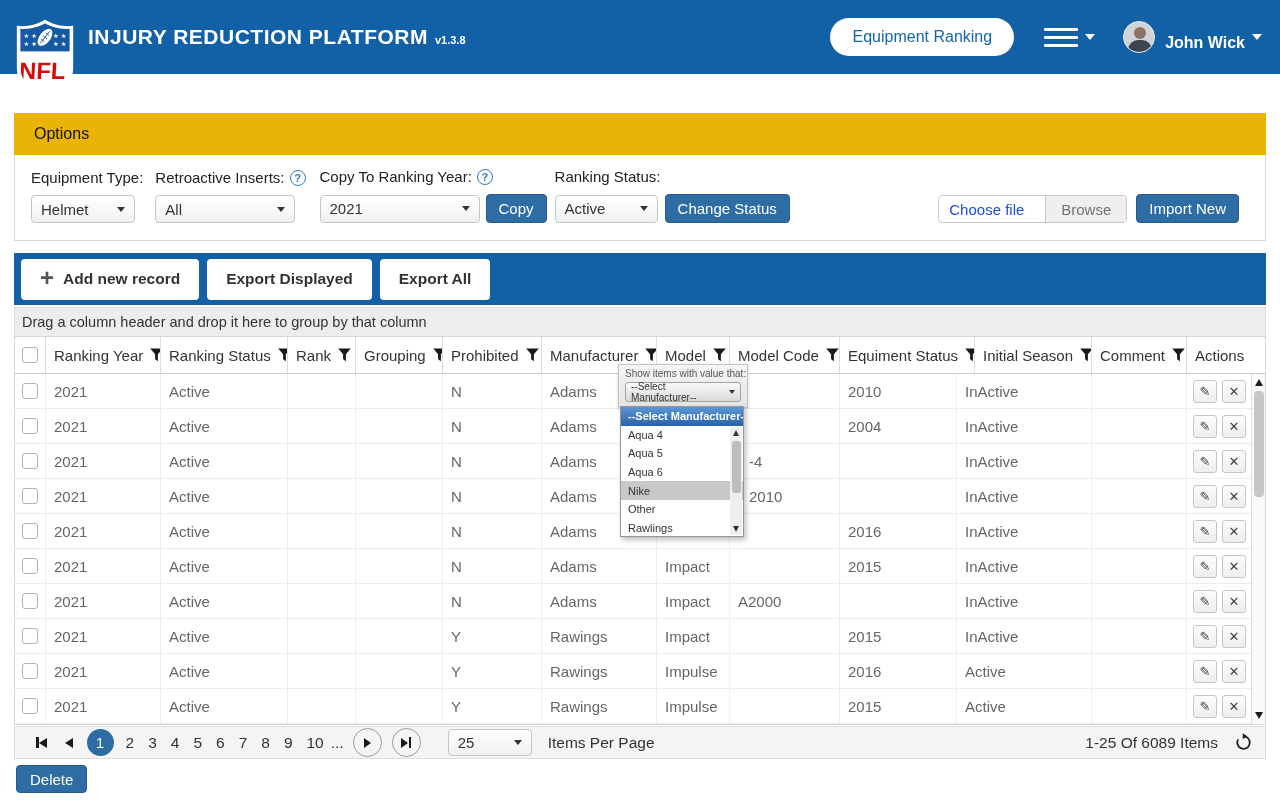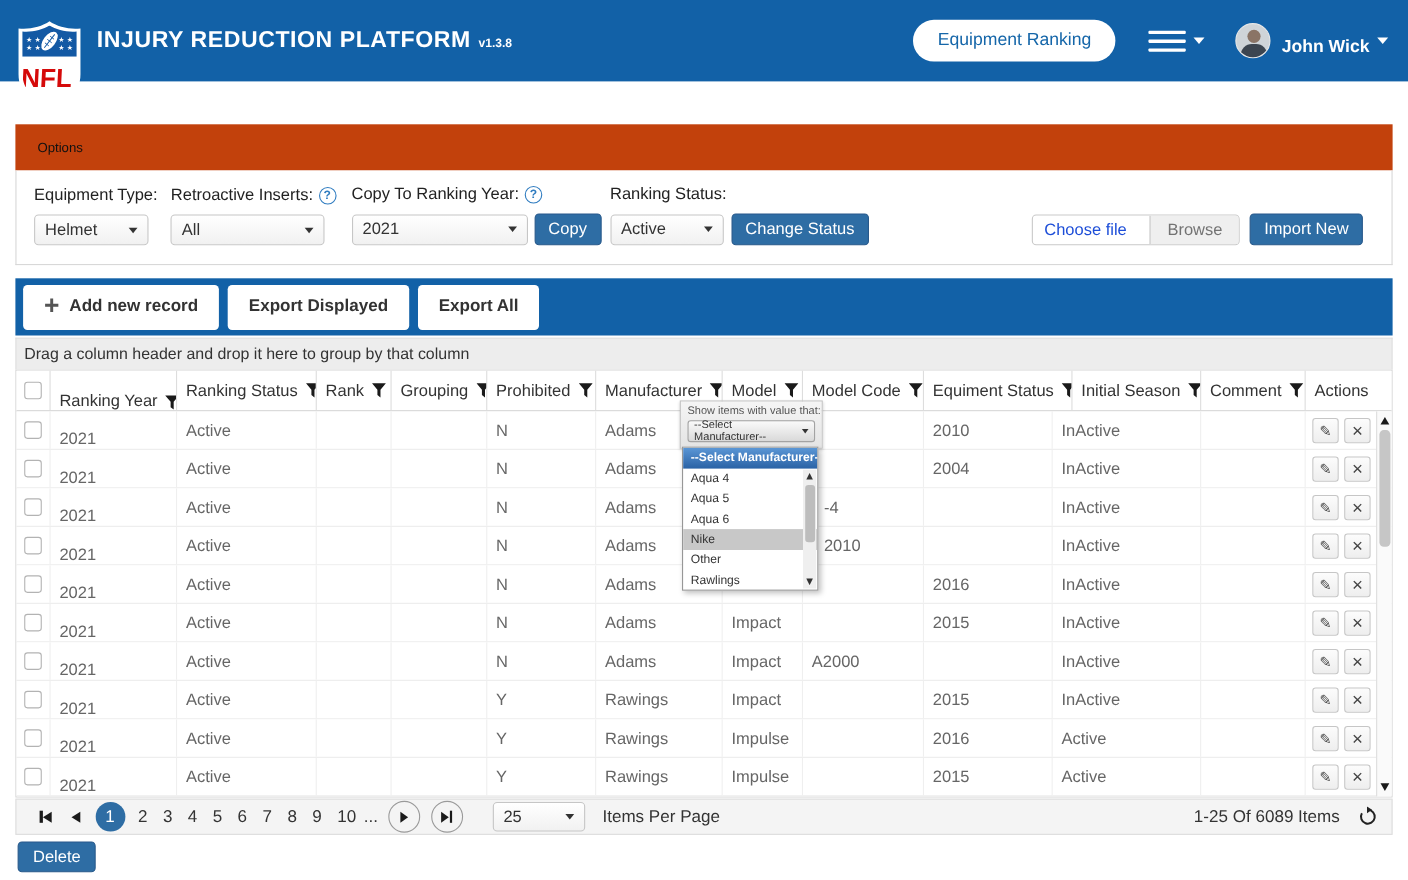--- a/index.html
+++ b/index.html
@@ -28,22 +28,22 @@
   .avatar { width:32px; height:32px; border-radius:50%; background:#cfd4d8; margin-left:28px;
     position:relative; overflow:hidden; border:1px solid #e8e8e8; }
   .avatar::before { content:""; position:absolute; left:10px; top:5px; width:12px; height:12px;
     border-radius:50%; background:#8a7466; }
   .avatar::after { content:""; position:absolute; left:4px; top:18px; width:24px; height:16px;
     border-radius:10px 10px 0 0; background:#3c4550; }
   .user-name { color:#fff; font-size:16px; font-weight:bold; margin-left:10px;margin-top:12px; }
 
   
   .panel { position:absolute; left:14px; top:113px; width:1252px; }
-  .panel-header { height:42px; background:#c2410c; display:flex; align-items:center;
-    padding-left:20px; font-size:12px; color:#111; }
+  .panel-header { height:42px; background:#eab308; display:flex; align-items:center;
+    padding-left:20px; font-size:16px; color:#111; }
   .panel-body { background:#fff; border:1px solid #d8d8d8; border-top:none;
     padding:13px 16px 17px 16px; display:flex; align-items:flex-end; }
   .opt-group { display:flex; flex-direction:column; }
   .opt-label { font-size:15px; color:#222; margin-bottom:9px; display:flex; align-items:center; gap:5px; white-space:nowrap; }
   .q-icon { width:16px; height:16px; border:1.5px solid #2f7cc0; border-radius:50%; color:#2f7cc0;
     font-size:11px; font-weight:bold; display:inline-flex; align-items:center; justify-content:center; cursor:pointer; }
   .ctrl-row { display:flex; align-items:center; }
   .sel { height:28px; border:1px solid #c6c6c6; border-radius:4px;
     background:linear-gradient(#ffffff,#f1f1f1); display:flex; align-items:center;
     justify-content:space-between; padding:0 9px; font-size:15px; color:#333; cursor:pointer; }
@@ -72,21 +72,21 @@
   .grid-header { display:flex; height:37px; background:#fff; border-bottom:1px solid #ccc; }
   .th { display:flex; align-items:center; gap:7px; padding:0 8px; font-size:15px; color:#333;
     border-right:1px solid #ddd; white-space:nowrap; overflow:hidden; cursor:pointer; }
   .funnel { display:inline-flex; cursor:pointer; flex:none; }
   .grid-body { position:relative; }
   .tr { display:flex; height:35px; border-bottom:1px solid #ececec; background:#fff; }
   .td { padding:0 8px; display:flex; align-items:center; font-size:15px; color:#666;
     border-right:1px solid #efefef; white-space:nowrap; overflow:hidden; }
   .clip-indent { padding-left:19px; }
   .c-cb { width:31px; justify-content:center; padding:0; }
-  .c0{width:115px;align-items:flex-end;} .c1{width:127px;} .c2{width:68px;} .c3{width:87px;} .c4{width:99px;}
+  .c0{width:115px;} .c1{width:127px;} .c2{width:68px;} .c3{width:87px;} .c4{width:99px;}
   .c5{width:115px;} .c6{width:73px;} .c7{width:110px;} .c8{width:117px;} .c9{width:135px;}
   .c10{width:95px;} .c11{width:64px; border-right:none;}
   .cb { width:16px; height:16px; border:1px solid #b3b3b3; border-radius:3px; background:#fff; cursor:pointer; flex:none; }
   .act { gap:5px; padding:0 6px; }
   .act-btn { width:24px; height:23px; border:1px solid #c6c6c6; border-radius:3px;
     background:linear-gradient(#fcfcfc,#eee); display:inline-flex; align-items:center;
     justify-content:center; font-size:13px; color:#444; cursor:pointer; flex:none; }
   .vscroll { position:absolute; right:0; top:0; width:14px; height:350px; background:#fafafa;
     border-left:1px solid #ddd; cursor:pointer; }
   .vs-up { position:absolute; top:5px; left:3px; width:0; height:0; border-left:4px solid transparent;

